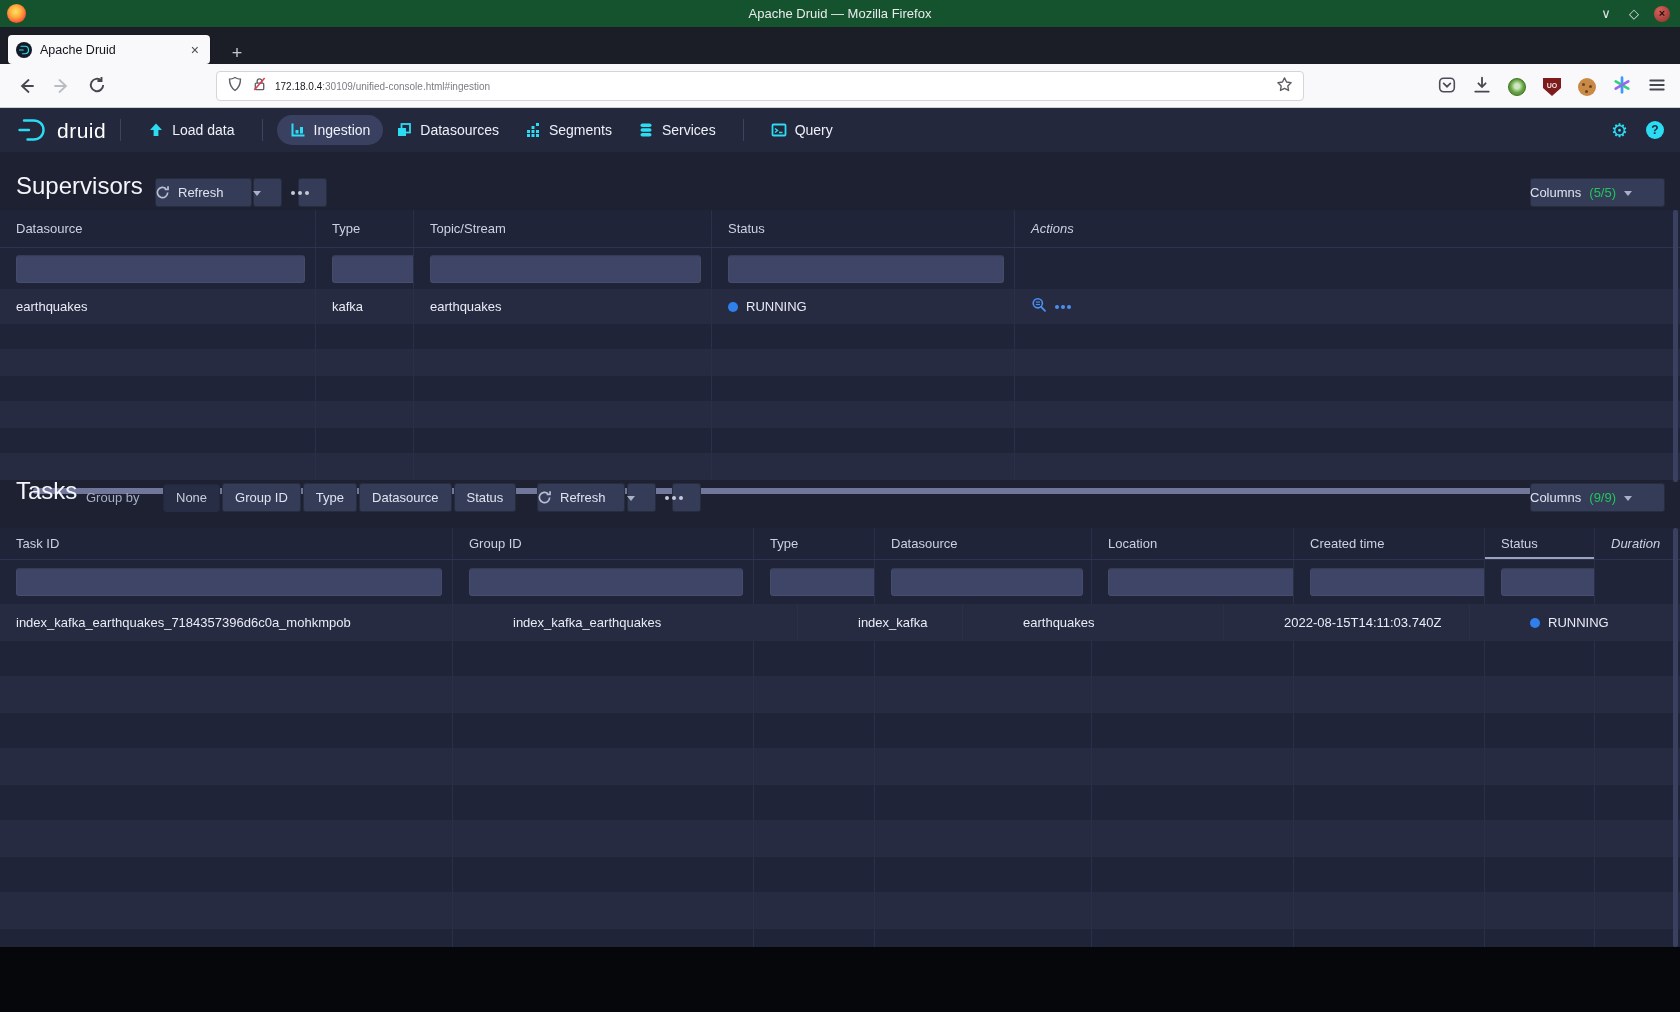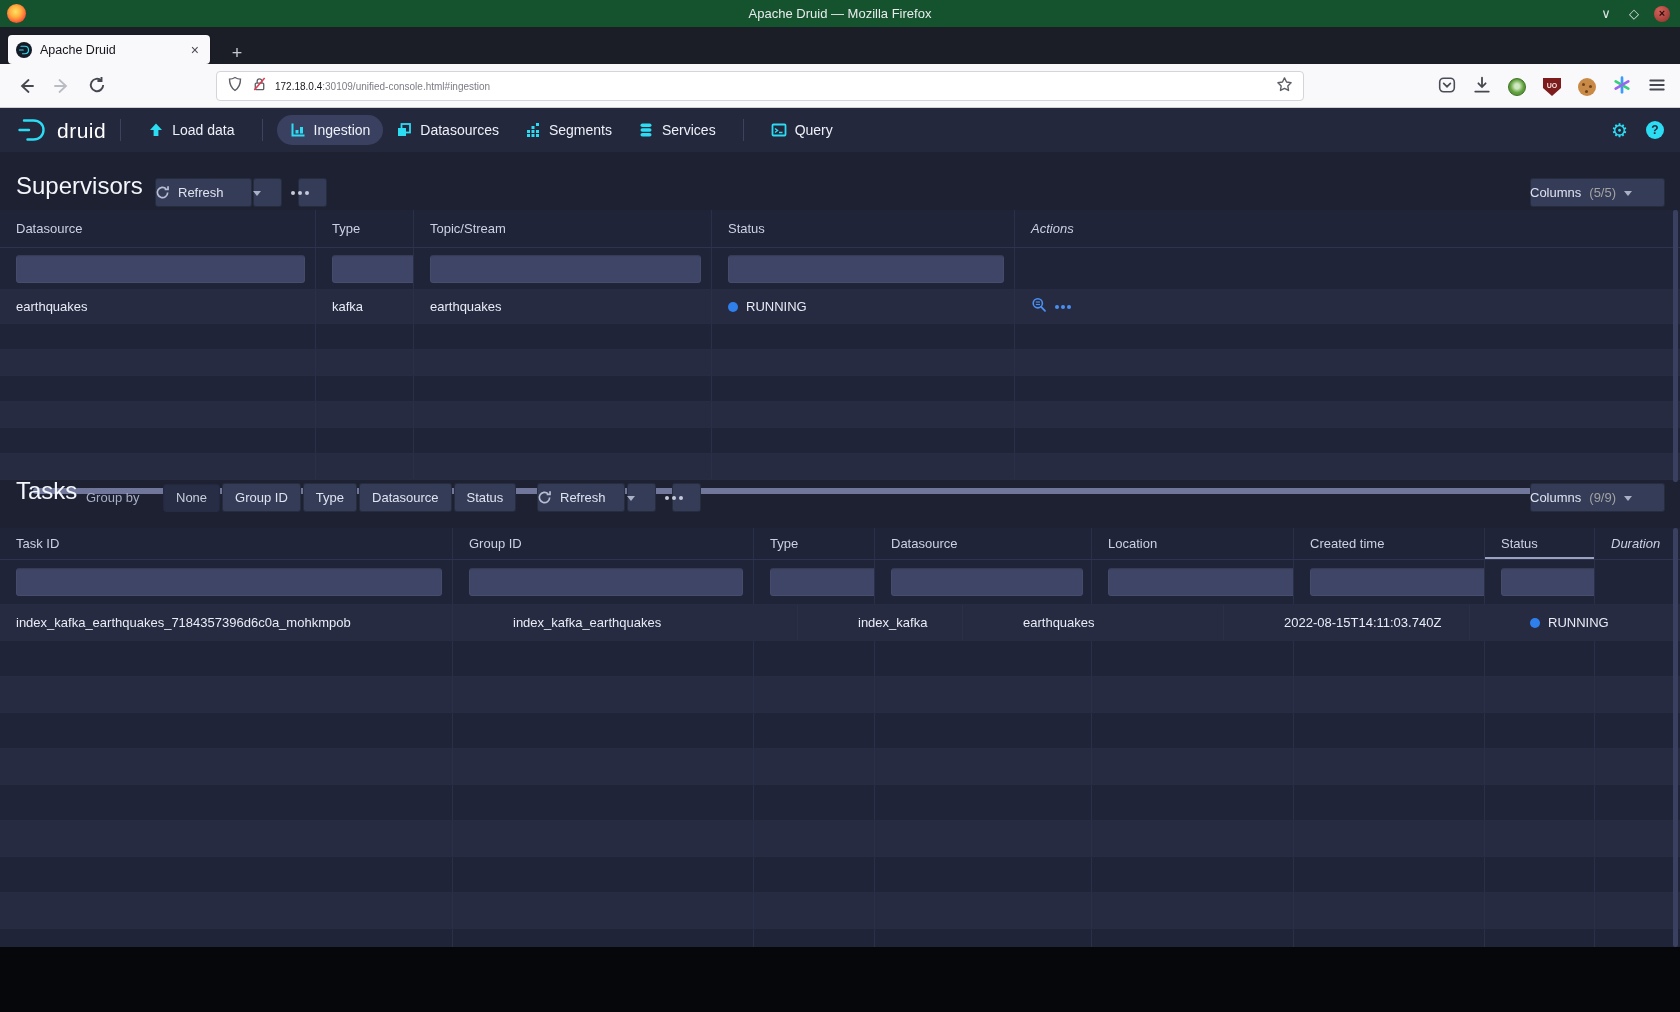--- a/index.html
+++ b/index.html
@@ -56,21 +56,21 @@
     font-size:12px; text-align:center; line-height:18px; }
 
   
   .content { position:relative; height:795px; background:#1d2132; overflow:hidden; }
   .desktop-strip { height:65px; background:#06070a; }
 
   .sec-title { position:absolute; left:16px; top:-6px; color:#f4f6fb; font-size:24px; font-weight:500; }
   .btn { position:absolute; height:29px; background:#353c58; border-radius:3px; color:#dfe3f0; font-size:13px;
     display:flex; align-items:center; gap:8px;
     box-shadow:inset 0 0 0 1px rgba(16,22,26,.4); }
-  .btn .cnt { color:#a3a3a3; }
+  .btn .cnt { color:#22c55e; }
   .caret { width:0; height:0; border:4px solid transparent; border-top:5px solid #aab0c6; margin-top:5px; }
   .dots3 { width:4px; height:4px; border-radius:50%; background:#c5cadb; box-shadow:-7px 0 #c5cadb, 7px 0 #c5cadb; }
   .gb-label { position:absolute; left:86px; top:7px; color:#a7aec6; font-size:13px;text-align:right; }
   .gb-group { position:absolute; left:163px; top:0; display:flex; gap:2px; }
   .gb-btn { position:static; padding:0 13px; }
   .gb-btn.active { background:#272d45; color:#c9cedd; box-shadow:inset 0 1px 2px rgba(0,0,0,.35); }
 
   
   .tbl { position:absolute; left:0; width:1680px; background:#1f2438; }
   .grid-sup { display:grid; grid-template-columns:316px 98px 298px 303px 1fr; }

